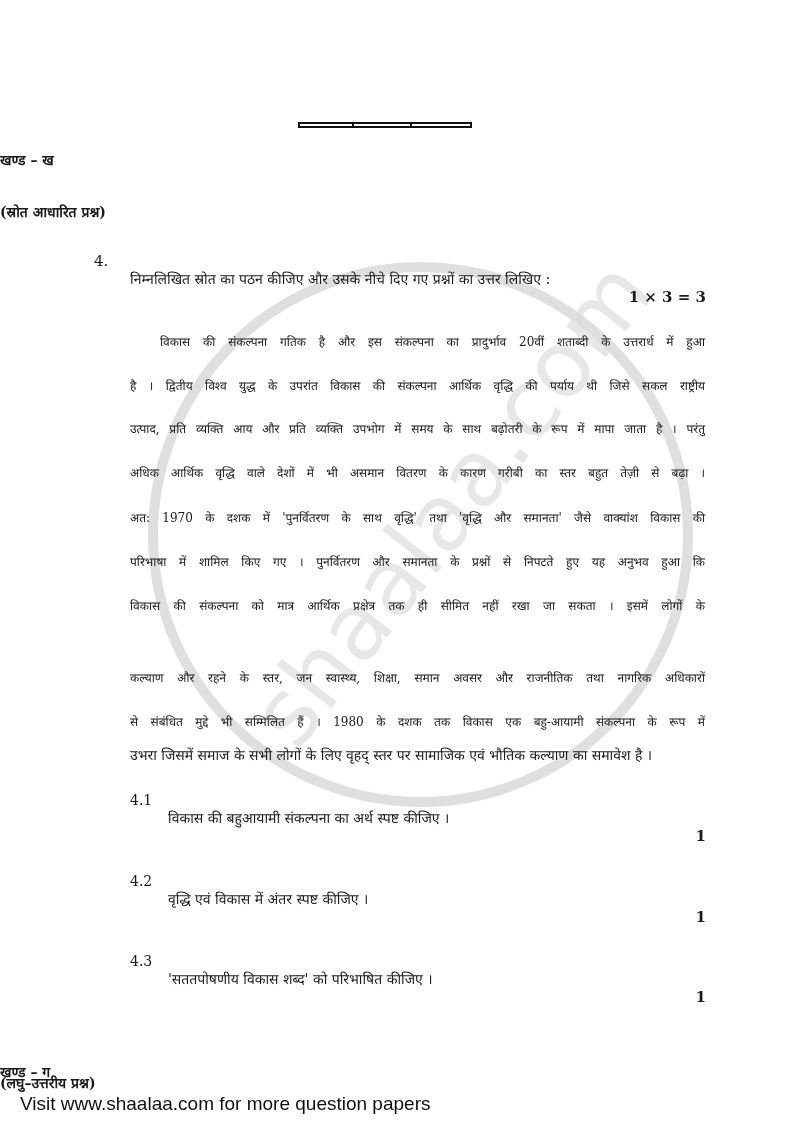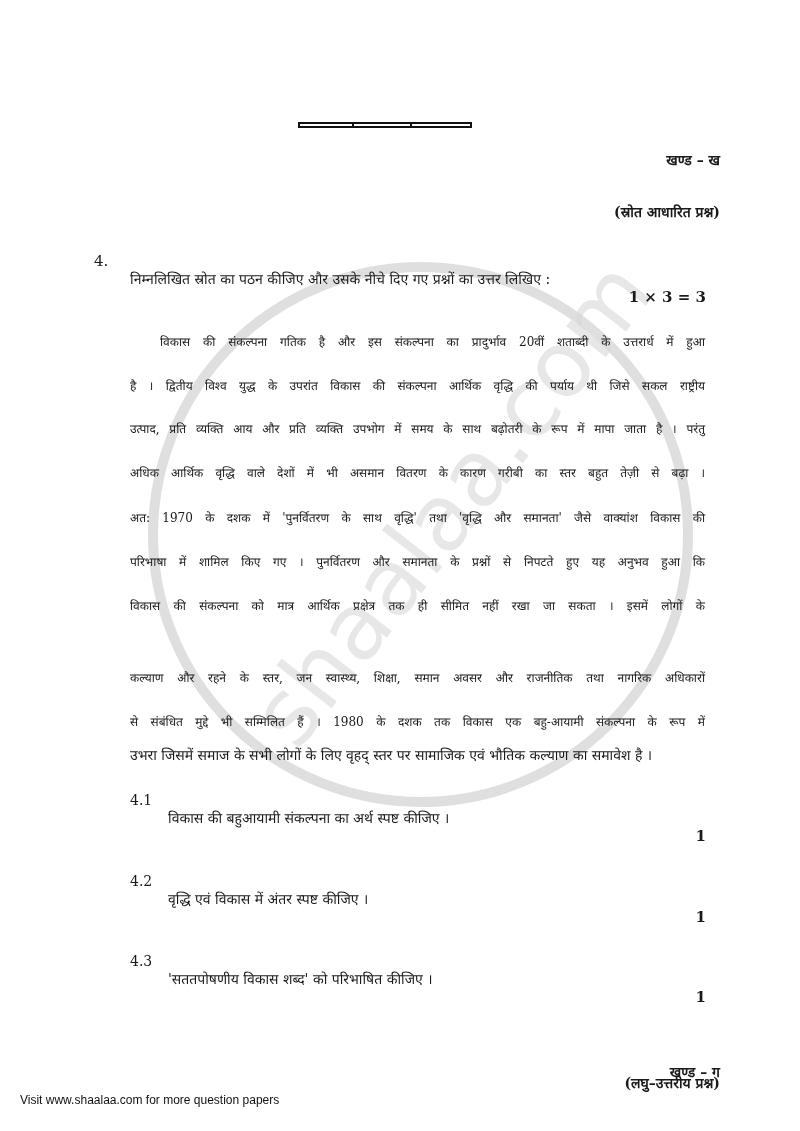--- a/index.html
+++ b/index.html
@@ -2,34 +2,34 @@
 <html><head>
 <meta charset="utf-8">
 <style>
   html, body { margin:0; padding:0; background:#ffffff; }
   body { width:800px; height:1131px; position:relative; overflow:hidden;
          font-family:"DejaVu Serif", serif; color:#1a1a1a; }
   .page { position:absolute; left:0; top:0; width:800px; height:1131px; }
   .top-bar { position:absolute; left:298px; top:122px; width:174px; height:6px;
              border:2px solid #111; box-sizing:border-box; }
   .top-bar .tick { position:absolute; top:-2px; width:2px; height:6px; background:#111; }
-  .center { position:absolute; left:0; width:720px; text-align:right; font-weight:bold; font-size:14px; }
+  .center { position:absolute; left:0; width:720px; text-align:left; font-weight:bold; font-size:14px; }
   .row { position:absolute; font-size:14px; line-height:18px; white-space:nowrap; }
   .qnum { position:absolute; font-size:15px; }
   .marks { position:absolute; right:94px; font-size:15px; font-weight:bold; white-space:nowrap; text-align:right; }
   .para-line { position:absolute; left:130px; width:575px; font-size:12px; white-space:nowrap;
                text-align:justify; text-align-last:justify; }
   .sub { position:absolute; font-size:14px; white-space:nowrap; }
   .watermark-circle { position:absolute; left:148px; top:262px; width:545px; height:545px;
                       border:10px solid #d2d2d2; border-radius:50%; box-sizing:border-box; opacity:0.7; }
   .watermark-text { position:absolute; left:160px; top:450px; font-family:"DejaVu Sans", sans-serif;
                     font-size:92px; color:#d8d8d8; transform:rotate(-52deg); transform-origin:center;
                     opacity:0.6; white-space:nowrap; }
   .visit { position:absolute; left:20px; top:1093px; font-family:"Liberation Sans", sans-serif;
-           font-size:12px; color:#111; }
+           font-size:19px; color:#111; }
   .fg { position:relative; z-index:2; }
 </style>
 </head>
 <body>
 
 <div class="page">
 
   <div class="watermark-circle"></div>
   <div class="watermark-text">shaalaa.com</div>
 

